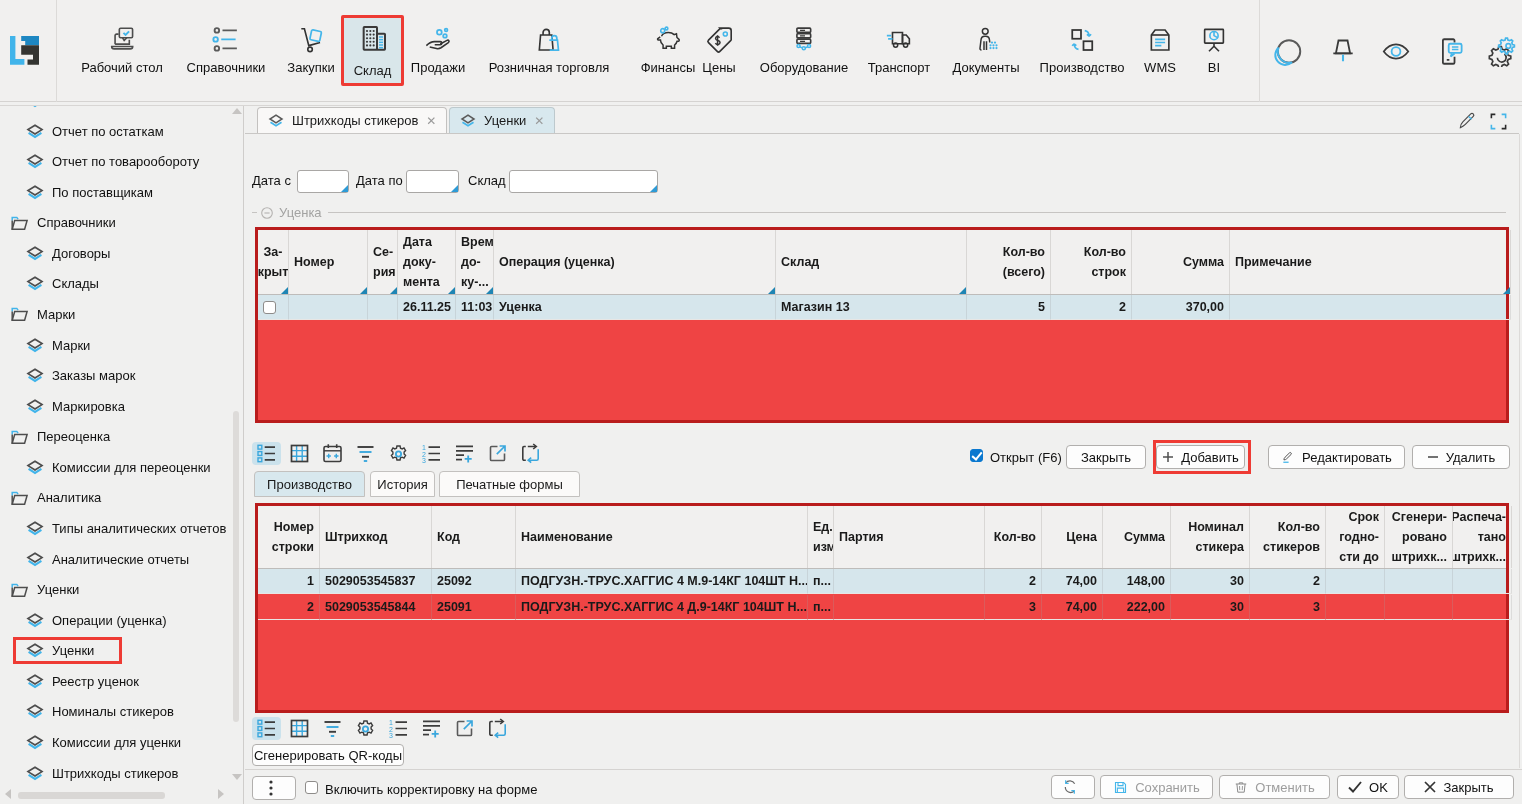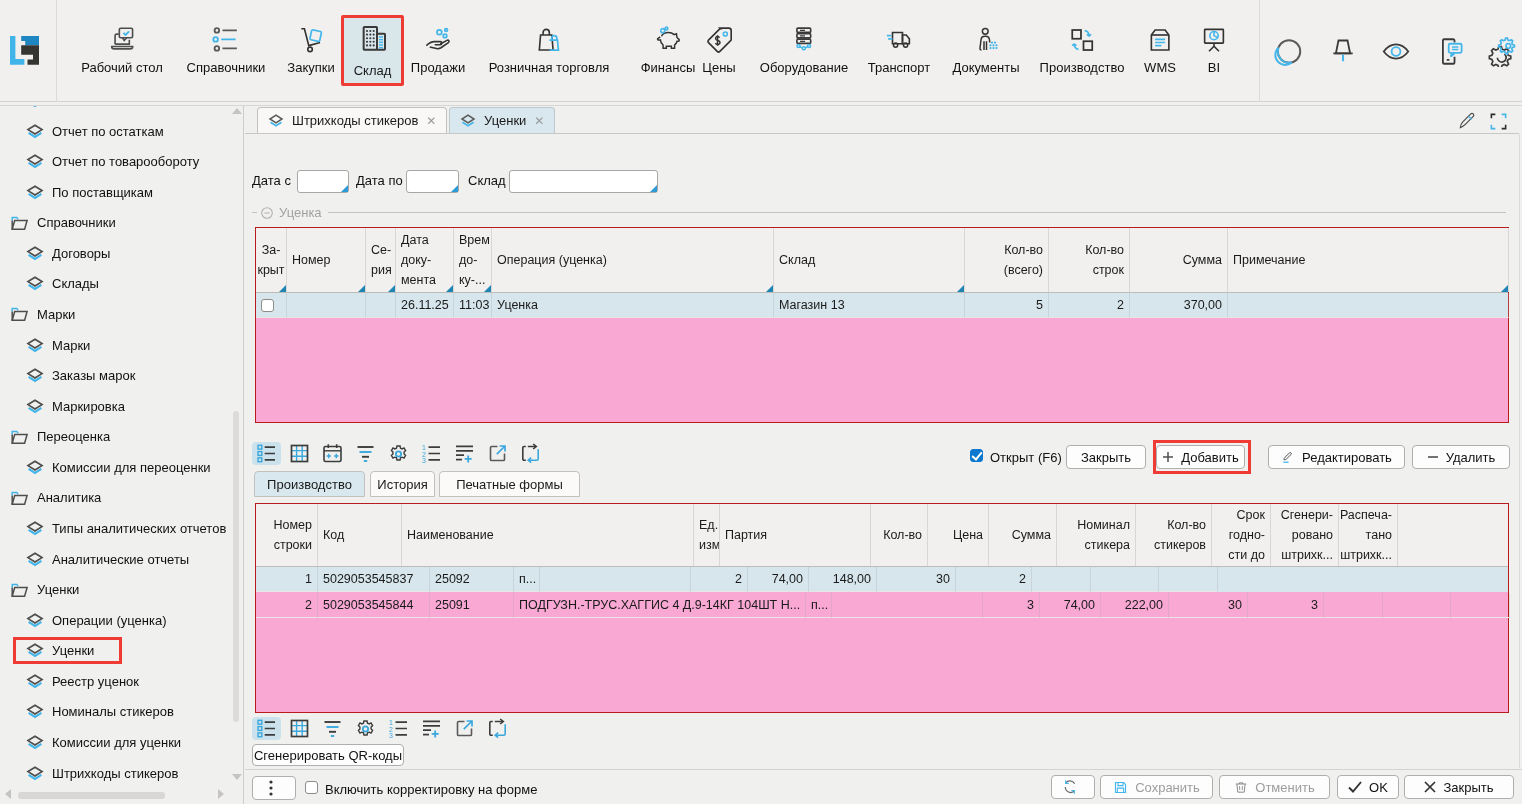--- a/index.html
+++ b/index.html
@@ -33,21 +33,21 @@
 .tab1.act { background:#d8e8ee; border-color:#bdc9cd; }
 .tabx { color:#999; margin-left:8px; font-size:12px; }
 .legend { position:absolute; display:flex; align-items:center; color:#a3a3a2; font-size:13px; white-space:nowrap; }
 .legend .dash { width:5px; height:1px; background:#c6c4c2; margin-right:4px; }
 .legend .ln { height:1px; background:#c6c4c2; margin-left:6px; }
 .flabel { position:absolute; font-size:13px; color:#111; white-space:nowrap; }
 .finput { position:absolute; height:23px; background:#fff; border:1px solid #a9a7a5; border-radius:3px; }
 .finput:after { content:""; position:absolute; right:0; bottom:0; border-left:7px solid transparent; border-bottom:7px solid #2e9bd6; }
 
 
-.tbl { position:absolute; background:#f9a8d4; border:1px solid #b91c1c; }
+.tbl { position:absolute; background:#ef4444; border:3px solid #b91c1c;font-weight:bold; }
 .trow { position:absolute; left:0; width:100%; display:flex; }
 .trow .c { flex:none; overflow:hidden; white-space:nowrap; font-size:12.5px; padding:0 5px; display:flex; align-items:center; }
 .trow .c.r { justify-content:flex-end; text-align:right; }
 .thead { background:#f1f0ef; border-bottom:1px solid #bebcba; }
 .thead .c { position:relative; color:#1a1a1a; border-right:1px solid #d9d7d5; line-height:20px; padding-top:0; padding-bottom:0; }
 .thead .c.sort:after { content:""; position:absolute; right:0; bottom:0; border-left:7px solid transparent; border-bottom:7px solid #1f85b4; }
 .sel { background:#d6e6ec; }
 .drow .c { border-right:1px solid rgba(160,160,160,.25); border-bottom:1px solid #e8e6e4; }
 
 
@@ -664,20 +664,23 @@
 
 <div class="tab2 act" style="left:9px;top:365px;width:111px">Производство</div>
 <div class="tab2" style="left:125px;top:365px;width:65px">История</div>
 <div class="tab2" style="left:194px;top:365px;width:141px">Печатные формы</div>
 
 <div id="tblBot" class="tbl" style="left:10px;top:397px;width:1254px;height:210px">
       <div class="trow thead" style="top:0;height:63px">
         <div class="c r" style="width:62px;">
           <span>Номер<br>строки</span>
         </div>
+        <div class="c" style="width:112px;">
+          <span>Штрихкод</span>
+        </div>
         <div class="c" style="width:84px;">
           <span>Код</span>
         </div>
         <div class="c" style="width:292px;">
           <span>Наименование</span>
         </div>
         <div class="c" style="width:26px;padding:0 2px 0 5px;">
           <span>Ед.<br>изм</span>
         </div>
         <div class="c" style="width:151px;">
@@ -705,20 +708,21 @@
           <span>Сгенери-<br>ровано<br>штрихк...</span>
         </div>
         <div class="c r" style="width:59px;">
           <span>Распеча-<br>тано<br>штрихк...</span>
         </div>
       </div>
       <div class="trow drow sel" style="top:63px;height:25px">
         <div class="c r" style="width:62px;">1</div>
         <div class="c" style="width:112px;">5029053545837</div>
         <div class="c" style="width:84px;">25092</div>
+        <div class="c" style="width:292px;">ПОДГУЗН.-ТРУС.ХАГГИС 4 М.9-14КГ 104ШТ Н...</div>
         <div class="c" style="width:26px;">п...</div>
         <div class="c" style="width:151px;"></div>
         <div class="c r" style="width:57px;">2</div>
         <div class="c r" style="width:61px;">74,00</div>
         <div class="c r" style="width:68px;">148,00</div>
         <div class="c r" style="width:79px;">30</div>
         <div class="c r" style="width:76px;">2</div>
         <div class="c r" style="width:59px;"></div>
         <div class="c r" style="width:68px;"></div>
         <div class="c r" style="width:59px;"></div>

